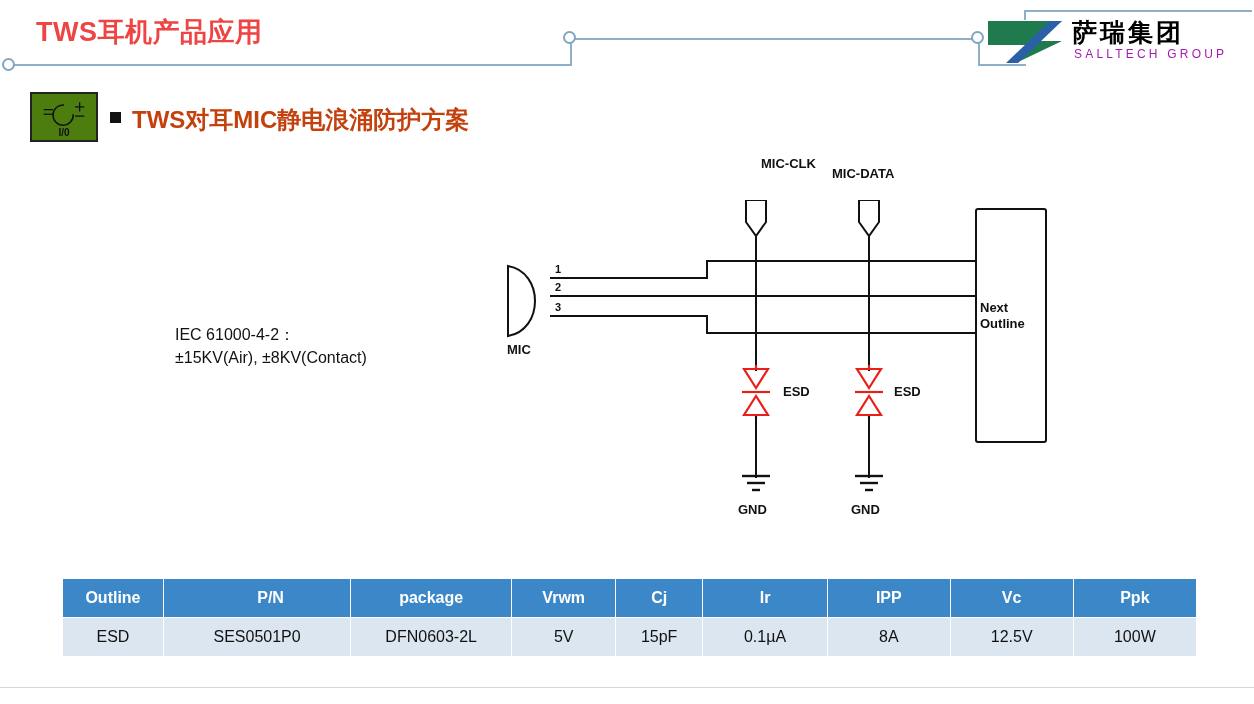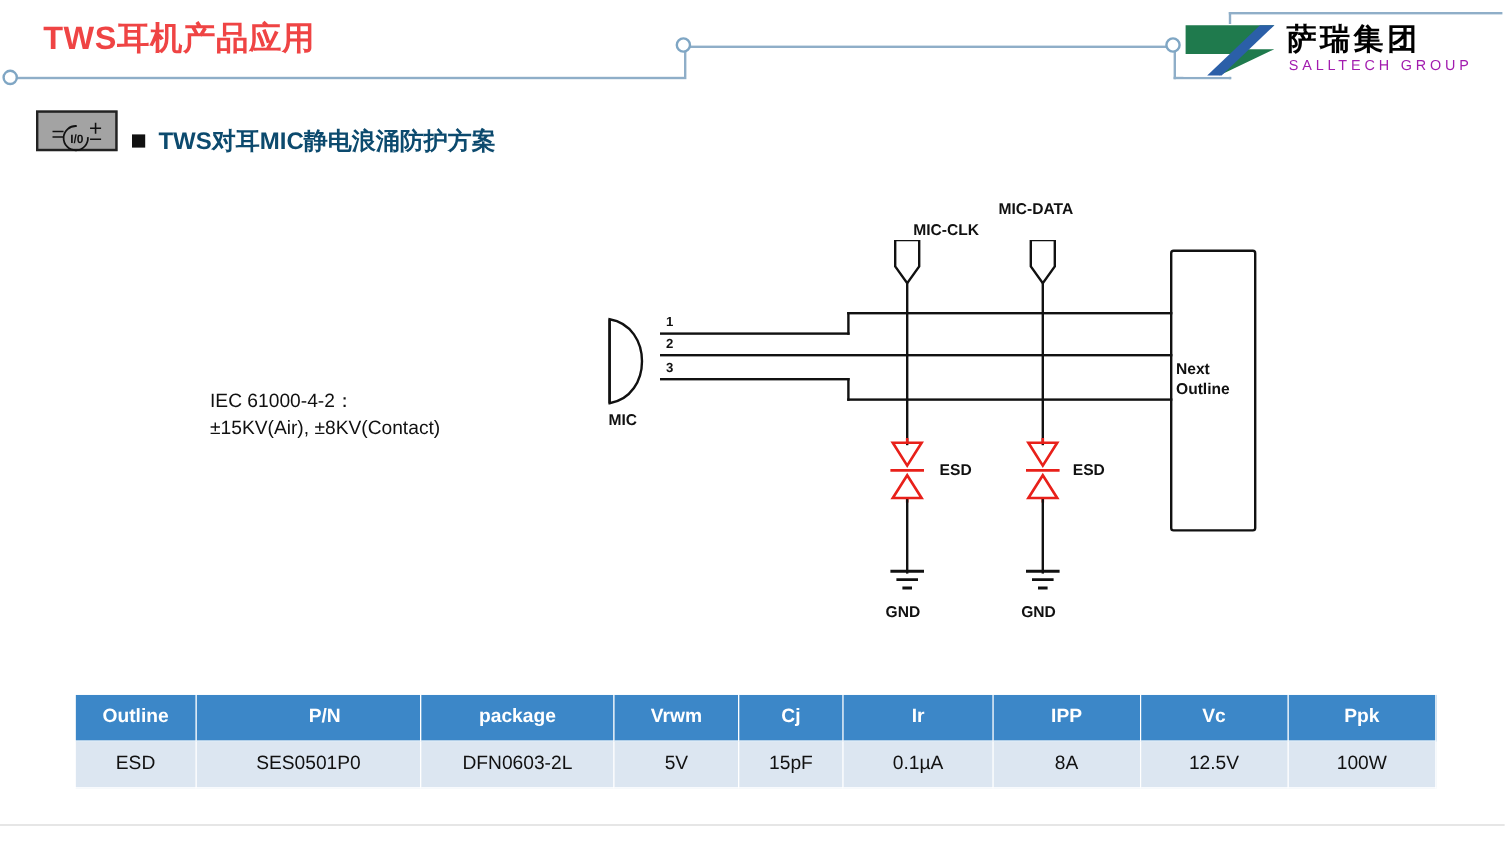--- a/index.html
+++ b/index.html
@@ -76,23 +76,23 @@
     letter-spacing: 3.2px;
     white-space: nowrap;
   }
 
   
   #io-badge {
     position: absolute;
     left: 30px;
     top: 92px;
     width: 68px;
-    height: 34px;
+    height: 50px;
     border: 2px solid #222;
-    background: #a3a3a3;
+    background: #4d7c0f;
     box-sizing: border-box;
   }
   #io-badge .io-label {
     position: absolute;
     left: 0;
     right: 0;
     bottom: 2px;
     text-align: center;
     font-size: 10px;
     font-weight: bold;
@@ -103,23 +103,23 @@
     left: 110px;
     top: 112px;
     width: 11px;
     height: 11px;
     background: #111;
   }
   #section-title {
     position: absolute;
     left: 132px;
     top: 104px;
-    font-size: 20px;
-    font-weight: bold;
-    color: #0c4a6e;
+    font-size: 24px;
+    font-weight: bold;
+    color: #c2410c;
     white-space: nowrap;
   }
 
   
   #spec-note {
     position: absolute;
     left: 175px;
     top: 323px;
     font-size: 16px;
     color: #111;
@@ -274,21 +274,21 @@
   <div class="wire" style="left:70px; top:127px; width:158px; height:2px;"></div>
   <div class="wire" style="left:226px; top:110px; width:2px; height:19px;"></div>
   <div class="wire" style="left:226px; top:110px; width:271px; height:2px;"></div>
 
   <div class="wire" style="left:70px; top:145px; width:427px; height:2px;"></div>
 
   <div class="wire" style="left:70px; top:165px; width:158px; height:2px;"></div>
   <div class="wire" style="left:226px; top:165px; width:2px; height:19px;"></div>
   <div class="wire" style="left:226px; top:182px; width:271px; height:2px;"></div>
 
-  <div class="lbl" style="left:243px; top:34px;padding-left:38px;">MIC-CLK</div>
+  <div class="lbl" style="left:243px; top:6px;padding-left:38px;">MIC-CLK</div>
   <svg style="position:absolute; left:262px; top:50px;" width="28" height="40" viewBox="0 0 28 40">
     <path d="M4 0 L24 0 L24 22 L14 36 L4 22 Z" fill="none" stroke="#111" stroke-width="2"></path>
   </svg>
   <div class="wire" style="left:275px; top:86px; width:2px; height:135px;"></div>
 
   <div class="lbl" style="left:352px; top:16px;">MIC-DATA</div>
   <svg style="position:absolute; left:375px; top:50px;" width="28" height="40" viewBox="0 0 28 40">
     <path d="M4 0 L24 0 L24 22 L14 36 L4 22 Z" fill="none" stroke="#111" stroke-width="2"></path>
   </svg>
   <div class="wire" style="left:388px; top:86px; width:2px; height:135px;"></div>

